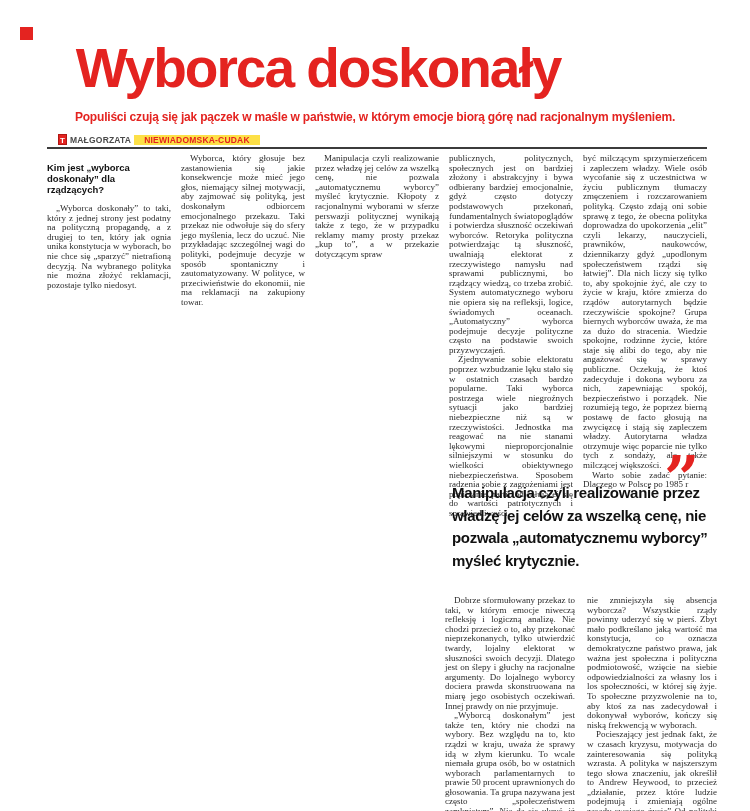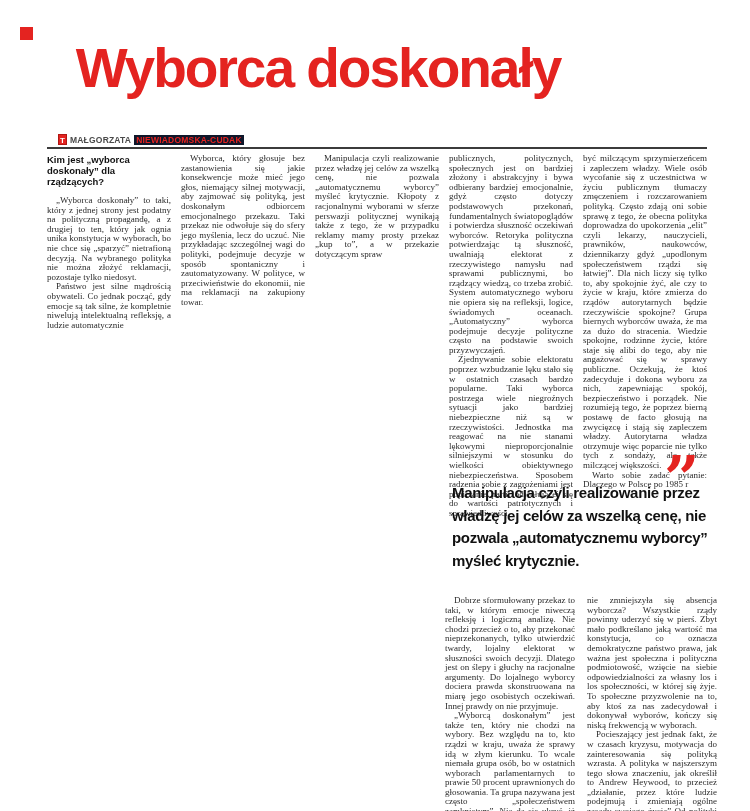--- a/index.html
+++ b/index.html
@@ -21,33 +21,33 @@
   .byline{
     position:absolute;left:58px;top:133px;height:13px;
     display:flex;align-items:center;gap:3px;
     font-family:"Liberation Sans","DejaVu Sans",sans-serif;font-weight:bold;font-size:8.5px;
   }
   .byline .logo{
     width:9px;height:11px;background:#e42320;color:#ffffff;border:1px solid #b01713;
     font-size:8px;line-height:11px;text-align:center;display:inline-block;box-sizing:border-box;
   }
   .byline .first{color:#4a4a4a;letter-spacing:0.2px;}
-  .byline .last{color:#e42320;background:#0f172a;padding:0 2px;letter-spacing:0.2px;}
+  .byline .last{color:#e42320;background:#fde047;padding:0 10px;letter-spacing:0.2px;}
   .rule{position:absolute;left:47px;top:147px;width:660px;height:2px;background:#3b3b3b;}
 
   .columns{position:absolute;left:47px;top:154px;width:660px;display:flex;gap:10px;}
   .col{width:124px;flex:0 0 124px;}
   .col p, .bcol p{
     margin:0;font-size:9px;line-height:9.6px;text-align:justify;
     color:#2b2b2b;hyphens:auto;-webkit-hyphens:auto;
   }
   .col p.indent, .bcol p.indent{text-indent:9px;}
   .col-heading{
     font-family:"Liberation Sans","DejaVu Sans",sans-serif;font-weight:bold;
-    font-size:9.5px;line-height:11px;color:#111111;margin:0 0 9px 0;text-align:left;
+    font-size:9.5px;line-height:11px;color:#111111;margin:8px 0 9px 0;text-align:left;
   }
   .pullquote{
     position:absolute;left:452px;top:482px;width:256px;
     font-family:"Liberation Sans","DejaVu Sans",sans-serif;font-weight:bold;
     font-size:15px;line-height:22.5px;letter-spacing:-0.3px;color:#111111;text-align:left;
   }
   .quote-mark{
     position:absolute;left:664px;top:448px;color:#e42320;
     font-family:"DejaVu Serif",serif;font-size:62px;line-height:1;font-weight:bold;
   }
@@ -56,34 +56,34 @@
 </style>
 </head>
 <body>
 
 <div class="page">
 
   <div class="corner-mark"></div>
 
   <h1 class="main-title">Wyborca doskonały</h1>
 
+  <div class="subtitle">Populiści czują się jak pączek w maśle w państwie, w którym emocje biorą górę nad racjonalnym myśleniem.</div>
 
   <div class="byline">
     <span class="logo">T</span>
     <span class="first">MAŁGORZATA</span>
     <span class="last">NIEWIADOMSKA-CUDAK</span>
   </div>
 
   <div class="rule"></div>
 
   <div class="columns">
     <div class="col">
       <h2 class="col-heading">Kim jest „wyborca doskonały” dla rządzących?</h2>
       <p class="indent">„Wyborca doskonały” to taki, który z jednej strony jest podatny na polityczną propagandę, a z drugiej to ten, który jak ognia unika konstytucja w wyborach, bo nie chce się „sparzyć” nietrafioną decyzją. Na wybranego polityka nie można złożyć reklamacji, pozostaje tylko niedosyt.</p>
-      <p class="indent">Państwo jest silne mądrością obywateli. Co jednak począć, gdy emocje są tak silne, że kompletnie niwelują intelektualną refleksję, a ludzie automatycznie</p>
     </div>
     <div class="col">
       <p class="indent">Wyborca, który głosuje bez zastanowienia się jakie konsekwencje może mieć jego głos, niemający silnej motywacji, aby zajmować się polityką, jest doskonałym odbiorcem emocjonalnego przekazu. Taki przekaz nie odwołuje się do sfery jego myślenia, lecz do uczuć. Nie przykładając szczególnej wagi do polityki, podejmuje decyzje w sposób spontaniczny i zautomatyzowany. W polityce, w przeciwieństwie do ekonomii, nie ma reklamacji na zakupiony towar.</p>
     </div>
     <div class="col">
       <p class="indent">Manipulacja czyli realizowanie przez władzę jej celów za wszelką cenę, nie pozwala „automatycznemu wyborcy” myśleć krytycznie. Kłopoty z racjonalnymi wyborami w sferze perswazji politycznej wynikają także z tego, że w przypadku reklamy mamy prosty przekaz „kup to”, a w przekazie dotyczącym spraw</p>
     </div>
     <div class="col">
       <p>publicznych, politycznych, społecznych jest on bardziej złożony i abstrakcyjny i bywa odbierany bardziej emocjonalnie, gdyż często dotyczy podstawowych przekonań, fundamentalnych światopoglądów i potwierdza słuszność oczekiwań wyborców. Retoryka polityczna potwierdzając tą słuszność, uwalniają elektorat z rzeczywistego namysłu nad sprawami publicznymi, bo rządzący wiedzą, co trzeba zrobić. System automatycznego wyboru nie opiera się na refleksji, logice, świadomych oceanach. „Automatyczny” wyborca podejmuje decyzje polityczne często na podstawie swoich przyzwyczajeń.</p>
       <p class="indent">Zjednywanie sobie elektoratu poprzez wzbudzanie lęku stało się w ostatnich czasach bardzo popularne. Taki wyborca postrzega wiele niegroźnych sytuacji jako bardziej niebezpieczne niż są w rzeczywistości. Jednostka ma reagować na nie stanami lękowymi nieproporcjonalnie silniejszymi w stosunku do wielkości obiektywnego niebezpieczeństwa. Sposobem radzenia sobie z zagrożeniami jest popieranie partii odwołującej się do wartości patriotycznych i sprawiedliwości.</p>

